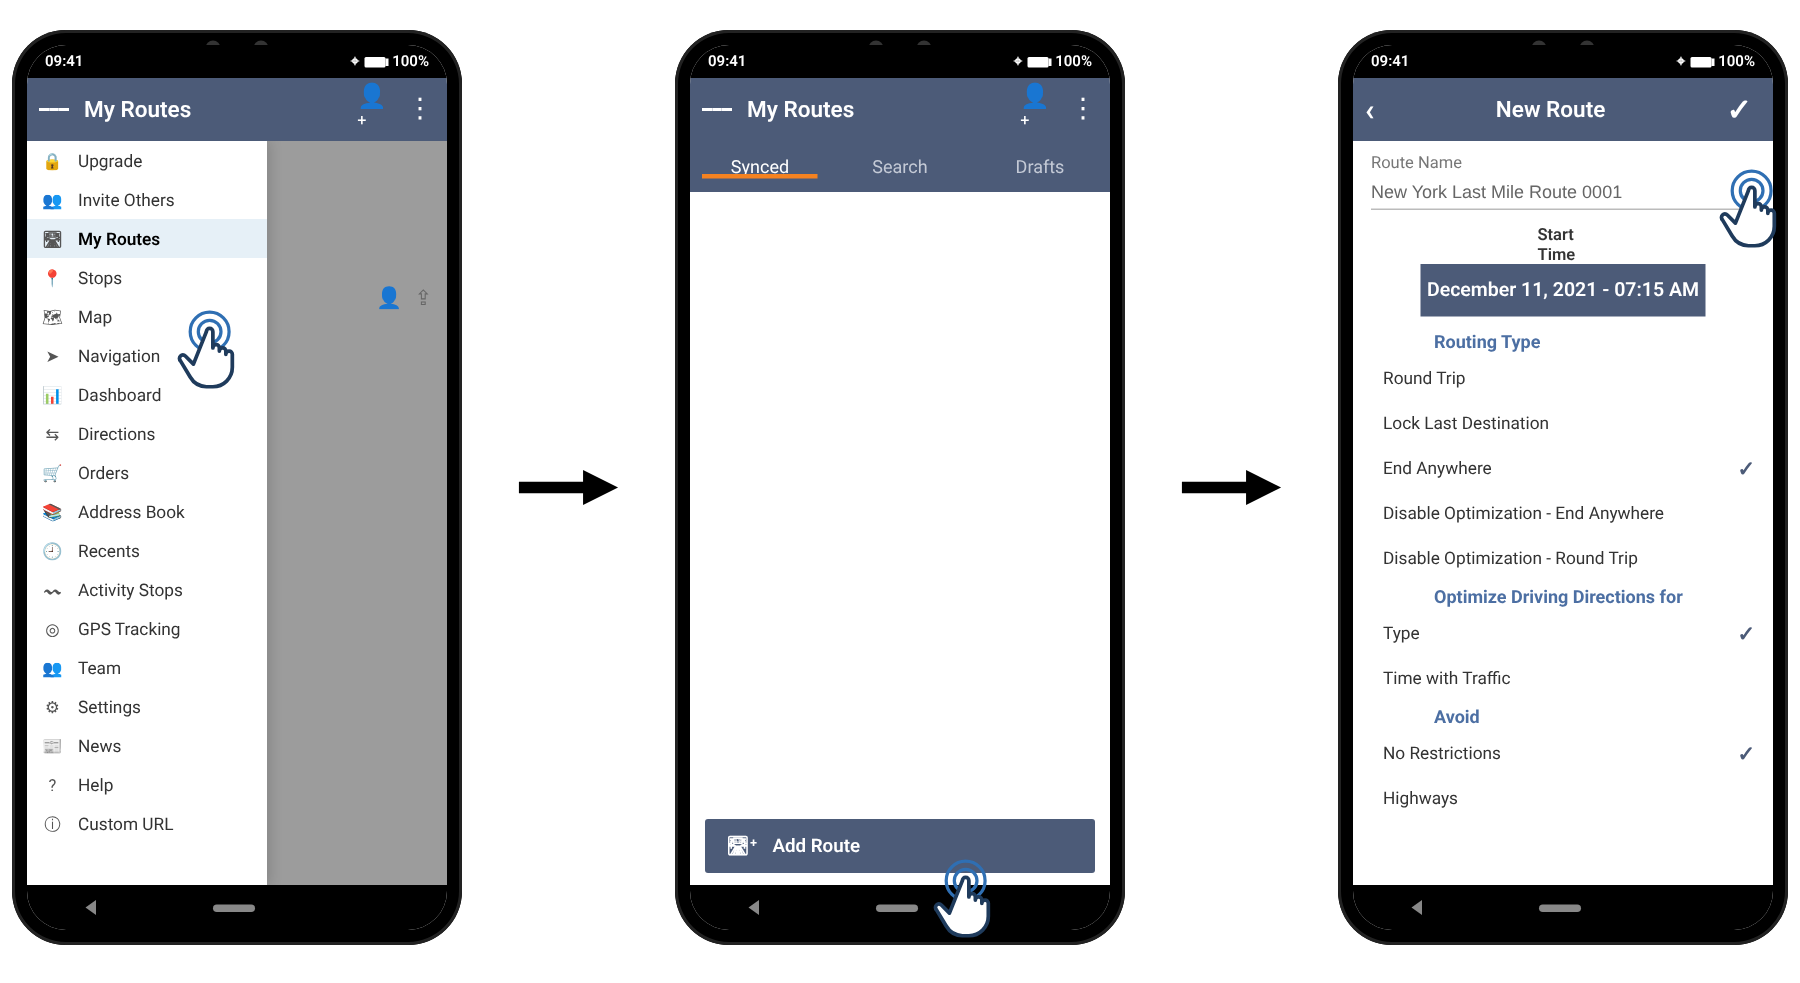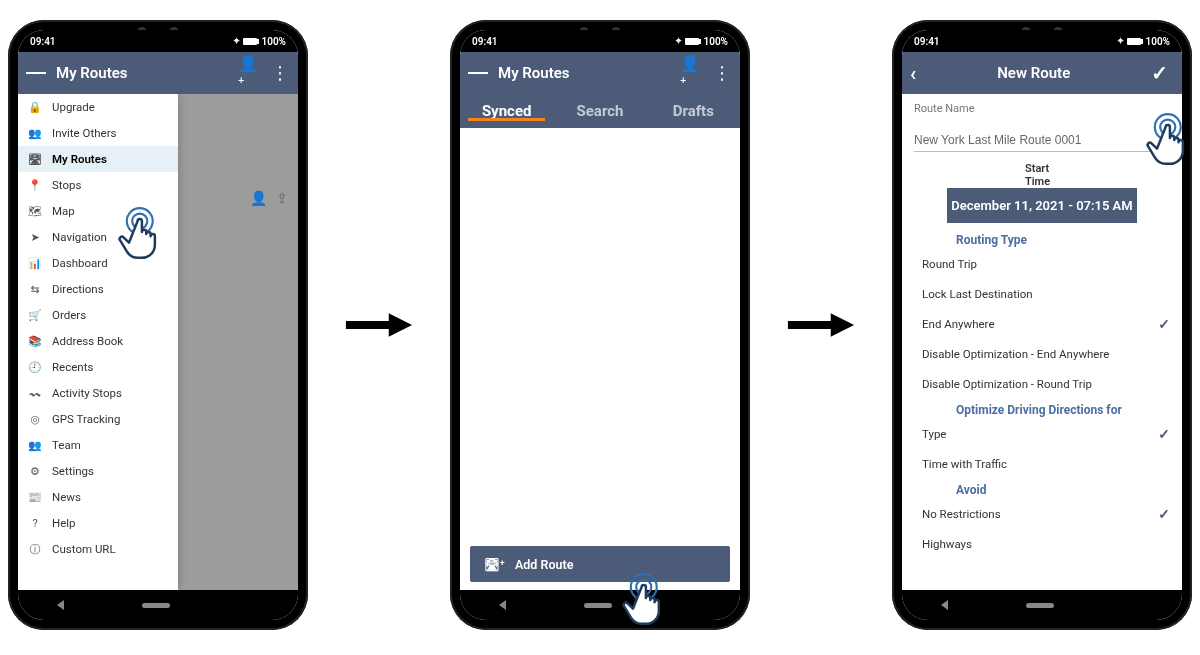--- a/index.html
+++ b/index.html
@@ -123,42 +123,42 @@
     color:#333;
     border-bottom: 0;
   }
   .drawer-item.selected { background:#e6f0f7; color:#000; font-weight:600; }
   .di-icon { width:14px; text-align:center; color:#555; font-size:11px; }
 
   .toolbar-icons { position:absolute; right:10px; top:96px; display:flex; gap:8px; color:#666; font-size:14px; }
 
   
   .tabs { height:34px; background:#4c5b78; display:flex; align-items:center; }
-  .tab { flex:1; text-align:center; color:#c4cad6; font-size:15px; font-weight:700; position:relative; }
+  .tab { flex:1; text-align:center; color:#c4cad6; font-size:12px; font-weight:400; position:relative; }
   .tab.active { color:#fff; }
   .tab.active::after { content:""; position:absolute; bottom:-1px; left:8px; right:8px; height:3px; background:#f58220; }
 
   .add-route-bar {
     position:absolute;
     left:10px; right:10px; bottom:8px;
     height:36px;
     background:#4c5b78;
     color:#fff;
     display:flex;
     align-items:center;
     padding:0 14px;
     gap:10px;
     font-size:12.5px;
     font-weight:600;
     border-radius:2px;
   }
 
   
   .form { font-size:11.5px; color:#333; padding: 8px 12px 0; overflow:hidden; }
-  .form .label { font-size:11px; color:#777; margin-bottom:16px; }
+  .form .label { font-size:11px; color:#777; margin-bottom:4px; }
   .form .input {
     width:100%;
     border:0; border-bottom:1px solid #bbb;
     font-size:12px; color:#666;
     padding:2px 0 4px;
     outline:none;
     background:transparent;
   }
   .row-start {
     display:flex; align-items:center;

